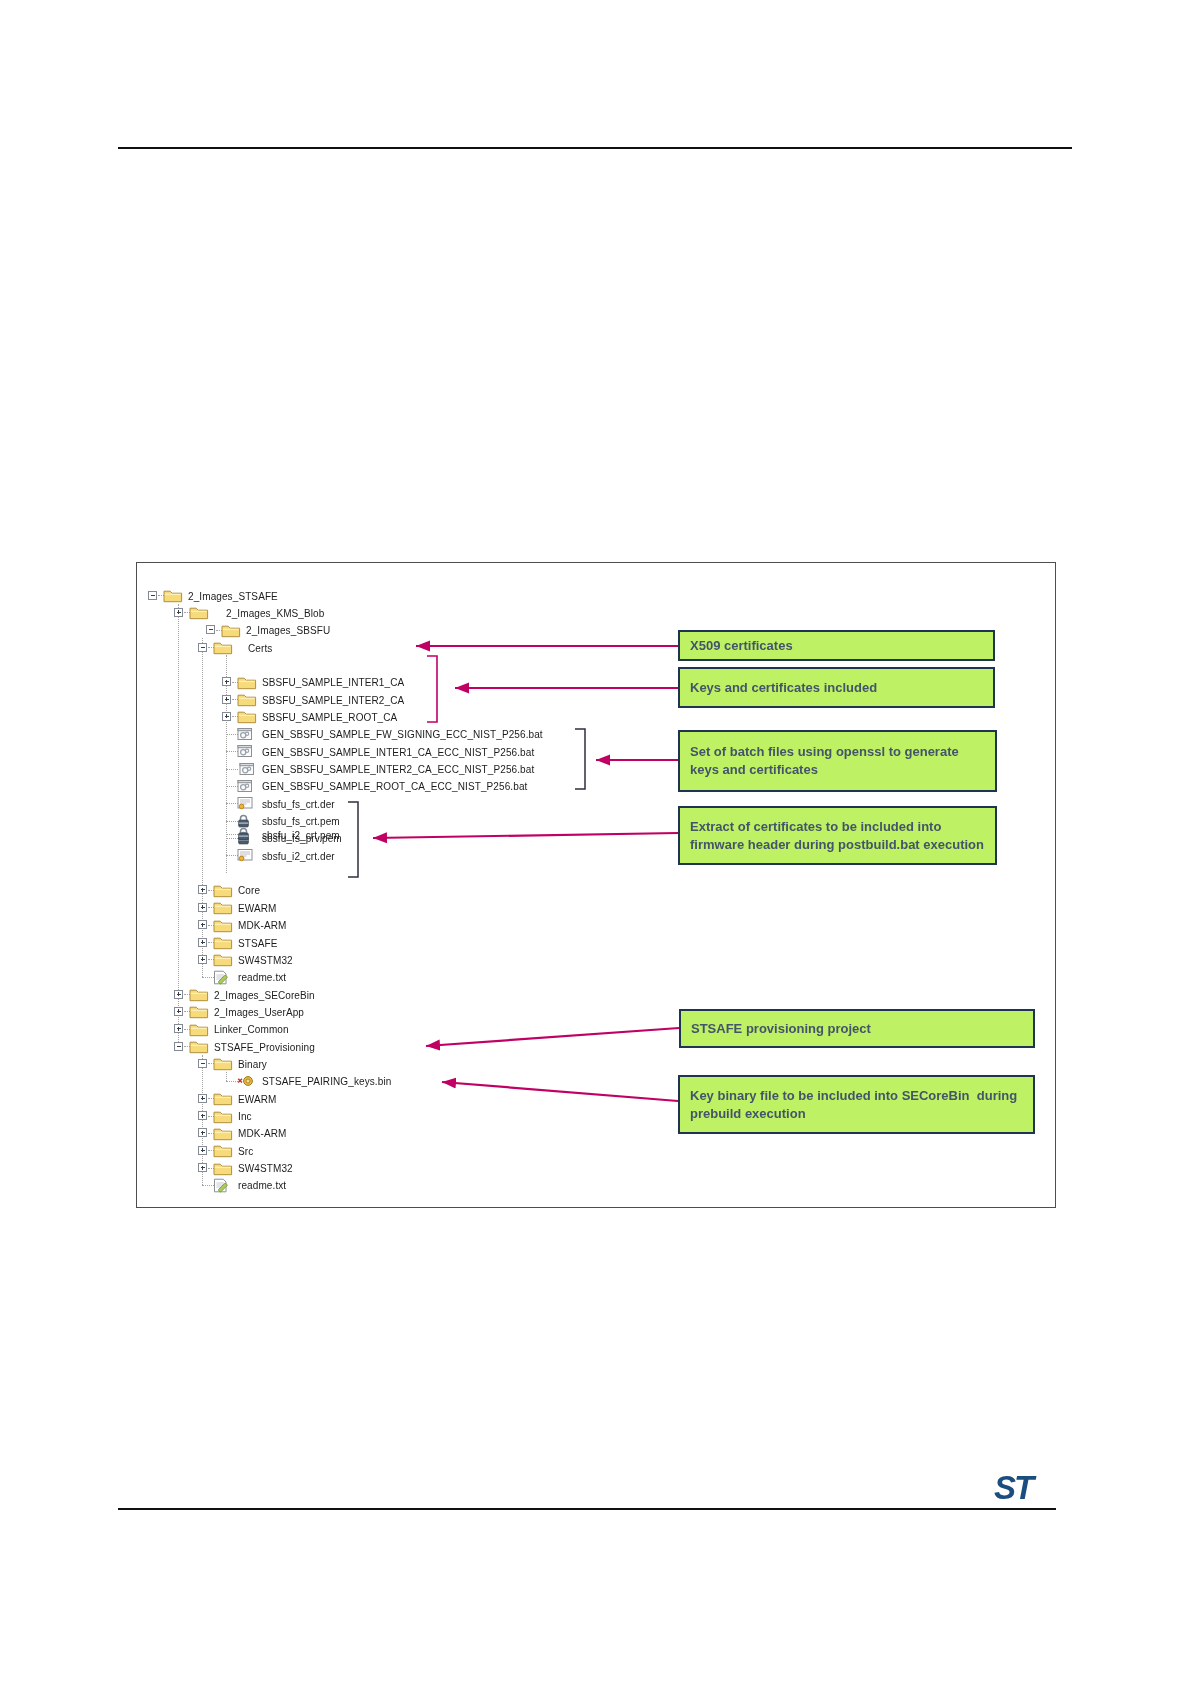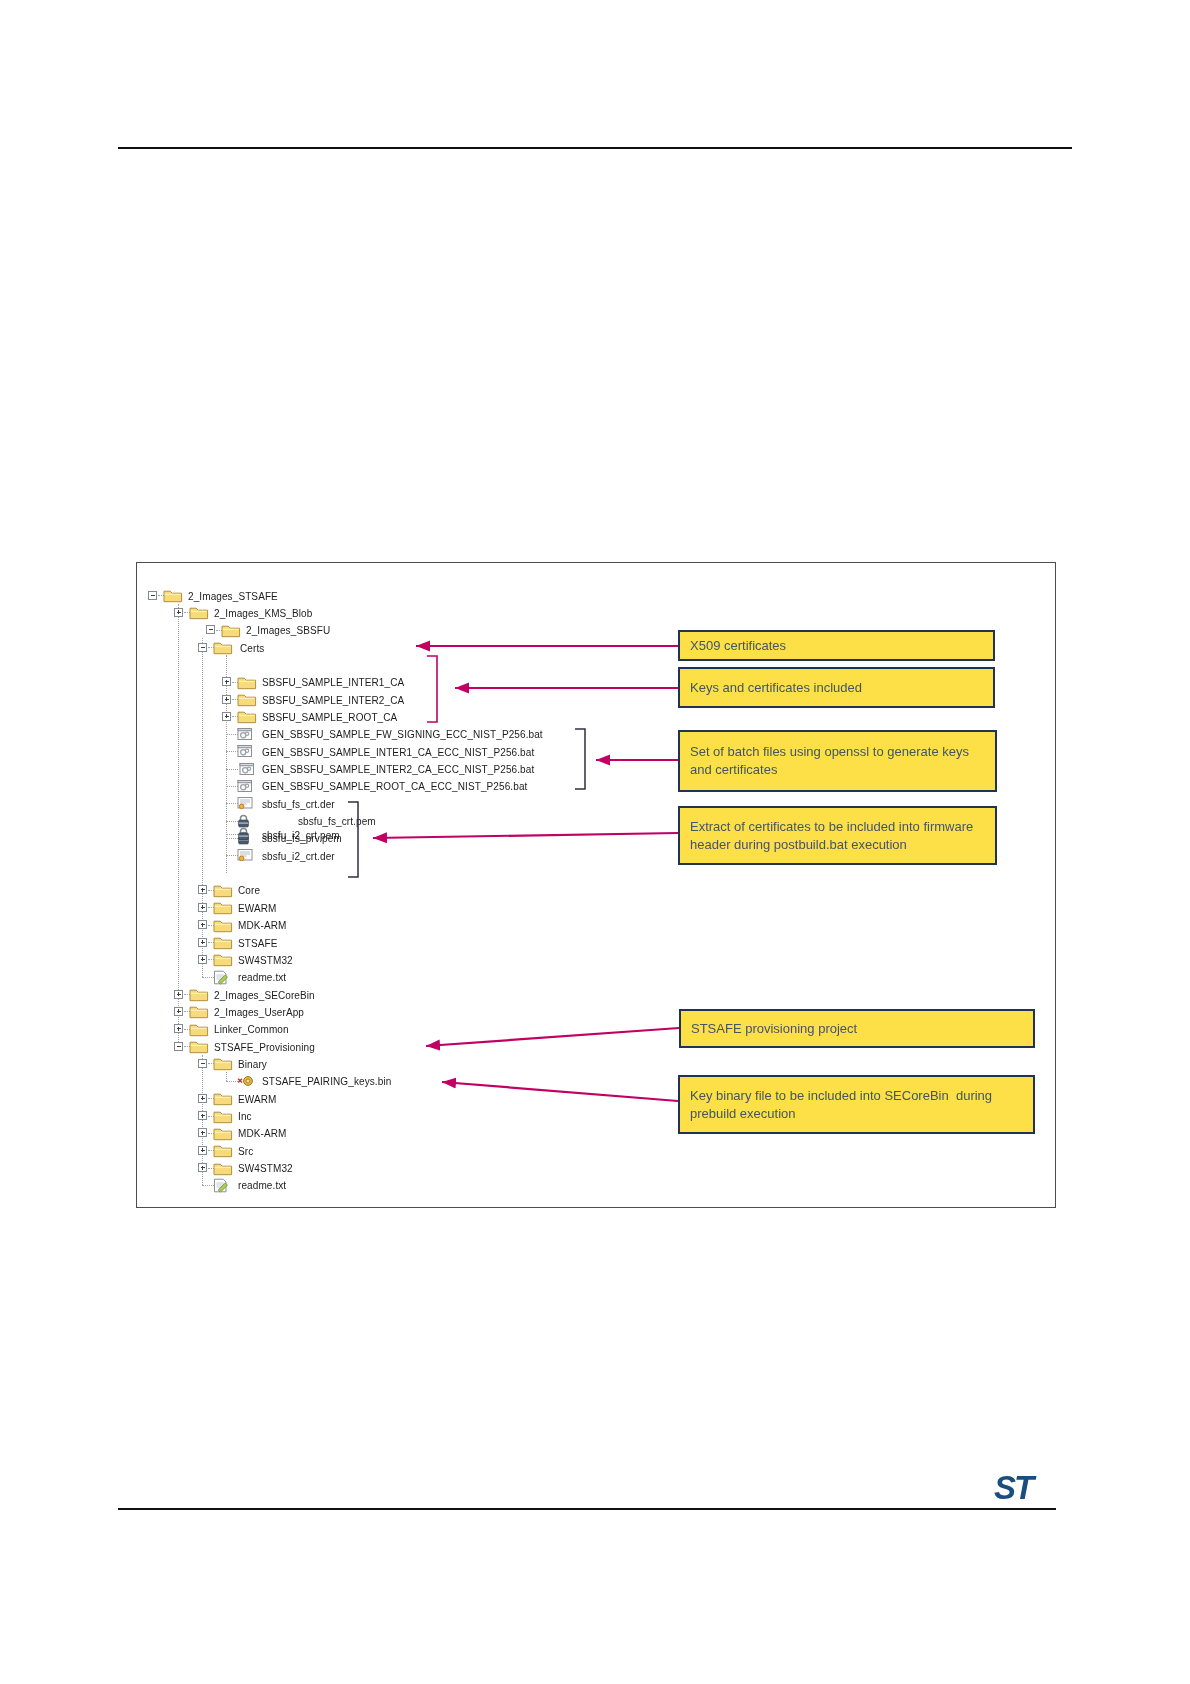--- a/index.html
+++ b/index.html
@@ -18,22 +18,22 @@
   .tg::before{content:"";position:absolute;left:1.5px;right:1.5px;top:50%;margin-top:-0.5px;
       height:1px;background:#3a3f46;}
   .tg.plus::after{content:"";position:absolute;top:1.5px;bottom:1.5px;left:50%;margin-left:-0.5px;
       width:1px;background:#3a3f46;}
   .stub{position:absolute;top:8px;height:1px;border-top:1px dotted #a3a3a3;}
   .ticon{position:absolute;top:1px;width:20px;height:15px;}
   .tlbl{position:absolute;top:50%;transform:translateY(-50%);white-space:nowrap;
       font-size:10px;color:#1c1c1c;letter-spacing:0.1px;}
   .vguide{position:absolute;width:1px;border-left:1px dotted #a3a3a3;}
   
-  .callout{position:absolute;background:#fde047;border:2px solid var(--callout-border,#1f3352);
-      box-sizing:border-box;display:flex;align-items:center;padding:4px 10px;}
+  .callout{position:absolute;background:#bef264;border:2px solid var(--callout-border,#1f3352);
+      box-sizing:border-box;display:flex;align-items:center;padding:4px 10px;font-weight:bold;}
   .callout span{font-size:13px;line-height:1.35;color:var(--callout-text,#44546a);
       white-space:pre-wrap;}
   #overlay{position:absolute;left:0;top:0;pointer-events:none;}
   .arrow{stroke:var(--arrow,#c00063);stroke-width:2.2;fill:none;}
   .br-magenta{stroke:var(--arrow,#c00063);stroke-width:1.6;fill:none;}
   .br-dark{stroke:var(--bracket-dark,#2f2f3f);stroke-width:1.5;fill:none;}
   #st-logo{position:absolute;left:991px;top:1468px;}
 </style>
 </head>
 <body>
@@ -59,39 +59,39 @@
           </svg></span>
         <span class="tlbl" style="left: 188px;">2_Images_STSAFE</span>
       </div>
       <div class="trow" style="top: 604.35px;">
         <span class="stub" style="left: 184px; width: 6px;"></span>
         <span class="tg plus" style="left: 174px;"></span>
         <span class="ticon" style="left: 189px;"><svg width="20" height="15" viewBox="0 0 20 15">
             <path d="M1 13.7 V3.2 H7.2 L9.2 5.2 H18.6 V13.7 Z" fill="#F7DB7B" stroke="#B08F3E"></path>
             <path d="M1.8 6.4 H17.8" stroke="#FCEFB4" stroke-width="1.4" fill="none"></path>
           </svg></span>
-        <span class="tlbl" style="left: 214px;">2_Images_KMS_Blob</span>
+        <span class="tlbl" style="left: 226px;">2_Images_KMS_Blob</span>
       </div>
       <div class="trow" style="top: 621.7px; margin-left: 32px;">
         <span class="stub" style="left: 184px; width: 6px;"></span>
         <span class="tg minus" style="left: 174px;"></span>
         <span class="ticon" style="left: 189px;"><svg width="20" height="15" viewBox="0 0 20 15">
             <path d="M1 13.7 V3.2 H7.2 L9.2 5.2 H18.6 V13.7 Z" fill="#F7DB7B" stroke="#B08F3E"></path>
             <path d="M1.8 6.4 H17.8" stroke="#FCEFB4" stroke-width="1.4" fill="none"></path>
           </svg></span>
         <span class="tlbl" style="left: 214px;">2_Images_SBSFU</span>
       </div>
       <div class="trow" style="top: 639.05px;">
         <span class="stub" style="left: 208px; width: 6px;"></span>
         <span class="tg minus" style="left: 198px;"></span>
         <span class="ticon" style="left: 213px;"><svg width="20" height="15" viewBox="0 0 20 15">
             <path d="M1 13.7 V3.2 H7.2 L9.2 5.2 H18.6 V13.7 Z" fill="#F7DB7B" stroke="#B08F3E"></path>
             <path d="M1.8 6.4 H17.8" stroke="#FCEFB4" stroke-width="1.4" fill="none"></path>
           </svg></span>
-        <span class="tlbl" style="left: 240px;">Certs</span>
+        <span class="tlbl" style="left: 248px;">Certs</span>
       </div>
       <div class="trow" style="top: 673.75px;">
         <span class="stub" style="left: 232px; width: 6px;"></span>
         <span class="tg plus" style="left: 222px;"></span>
         <span class="ticon" style="left: 237px;"><svg width="20" height="15" viewBox="0 0 20 15">
             <path d="M1 13.7 V3.2 H7.2 L9.2 5.2 H18.6 V13.7 Z" fill="#F7DB7B" stroke="#B08F3E"></path>
             <path d="M1.8 6.4 H17.8" stroke="#FCEFB4" stroke-width="1.4" fill="none"></path>
           </svg></span>
         <span class="tlbl" style="left: 262px;">SBSFU_SAMPLE_INTER1_CA</span>
       </div>
@@ -164,21 +164,21 @@
           </svg></span>
         <span class="tlbl" style="left: 262px;">sbsfu_fs_crt.der</span>
       </div>
       <div class="trow" style="top: 812.55px;">
         <span class="stub" style="left: 226px; width: 12px;"></span>
         <span class="ticon" style="left: 237px;"><svg width="13" height="14" viewBox="0 0 13 14">
             <path d="M3.5 6.2 V4.6 a3 3 0 0 1 6 0 V6.2" fill="none" stroke="#7E8994" stroke-width="1.5"></path>
             <rect x="1.8" y="6.2" width="9.4" height="6.6" rx="0.8" fill="#4A5A6B" stroke="#36424E"></rect>
             <rect x="1.8" y="8.3" width="9.4" height="1.7" fill="#93A5B7"></rect>
           </svg></span>
-        <span class="tlbl" style="left: 262px; margin-left: 36px;">sbsfu_fs_crt.pem</span>
+        <span class="tlbl" style="left: 262px;">sbsfu_fs_crt.pem</span>
       </div>
       <div class="trow" style="top: 829.9px;">
         <span class="stub" style="left: 226px; width: 12px;"></span>
         <span class="ticon" style="left: 237px;"><svg width="13" height="14" viewBox="0 0 13 14">
             <path d="M3.5 6.2 V4.6 a3 3 0 0 1 6 0 V6.2" fill="none" stroke="#7E8994" stroke-width="1.5"></path>
             <rect x="1.8" y="6.2" width="9.4" height="6.6" rx="0.8" fill="#4A5A6B" stroke="#36424E"></rect>
             <rect x="1.8" y="8.3" width="9.4" height="1.7" fill="#93A5B7"></rect>
           </svg></span>
         <span class="tlbl" style="left: 262px;">sbsfu_fs_prv.pem</span>
       </div>

